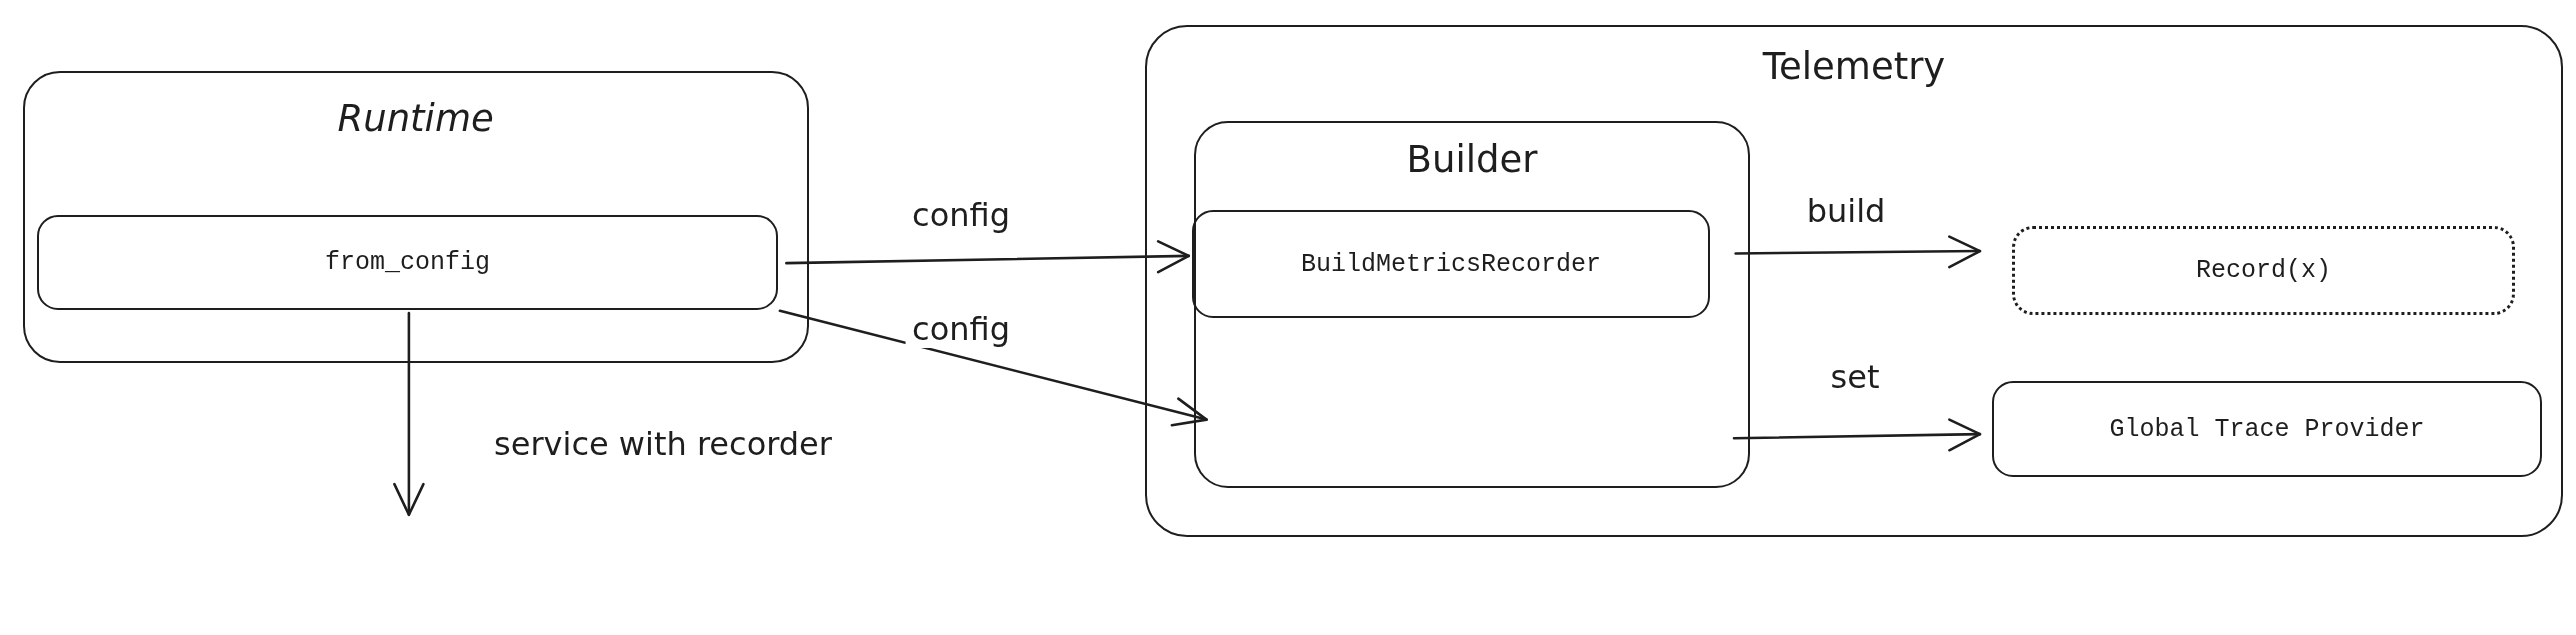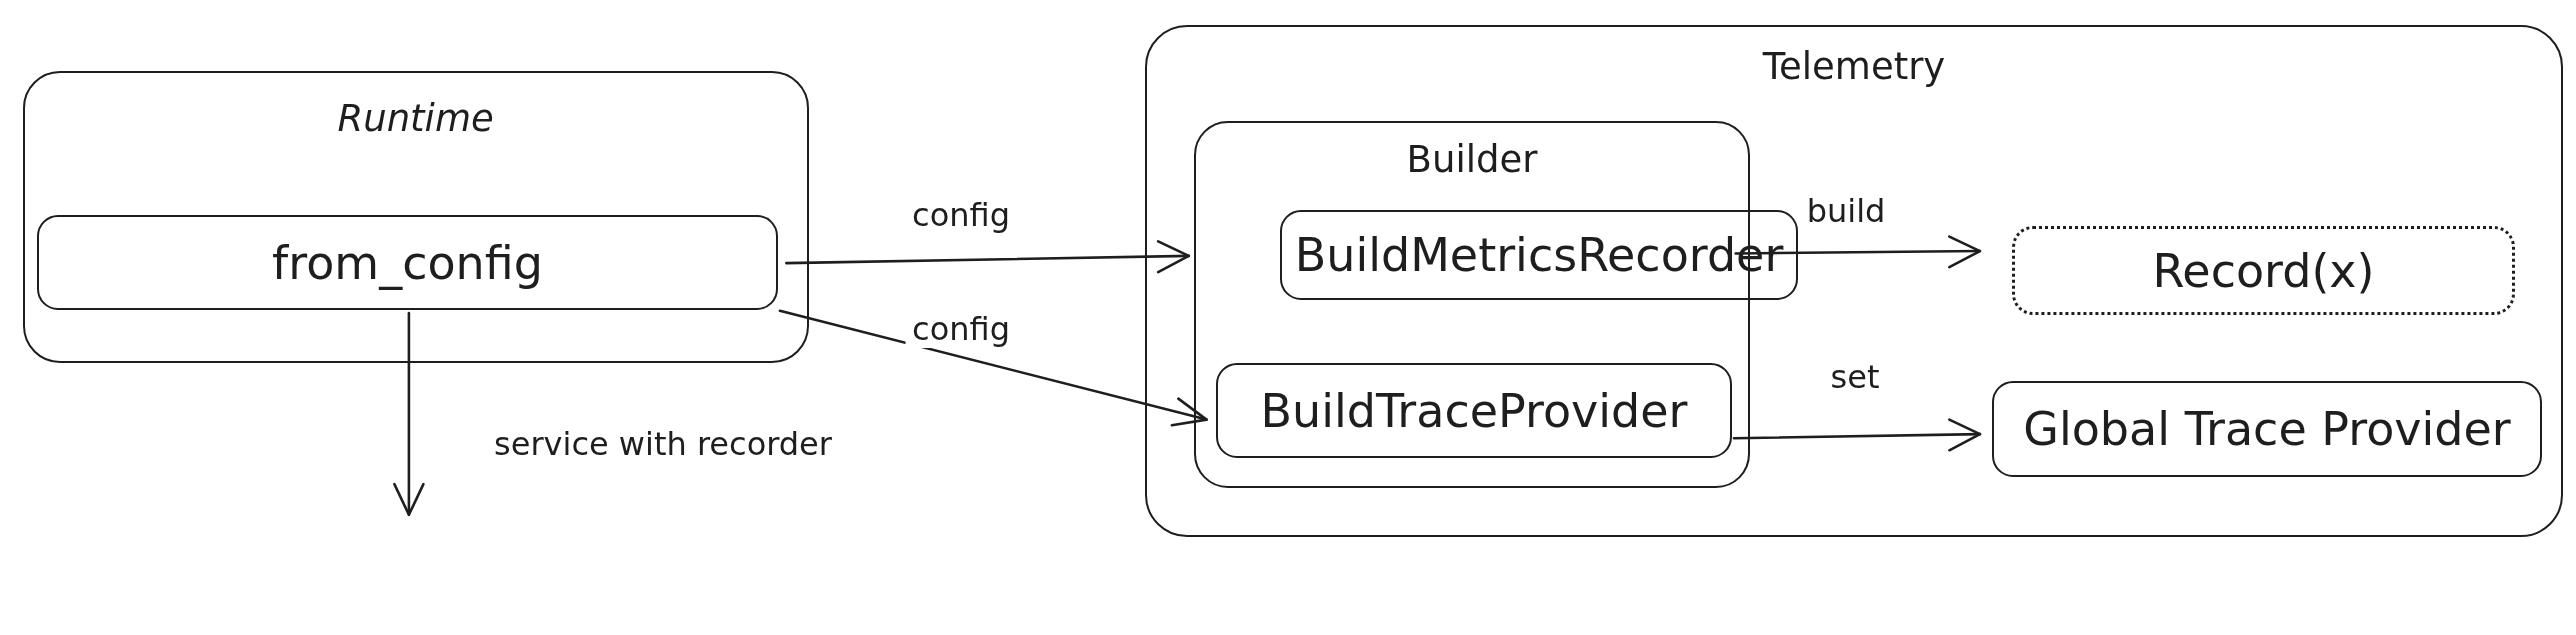--- a/index.html
+++ b/index.html
@@ -5,21 +5,21 @@
   :root { --stroke:#1e1e1e; --bg:#ffffff; }
   * { box-sizing: border-box; margin: 0; padding: 0; }
   html,body { width:2576px; height:636px; background:var(--bg); overflow:hidden; }
   body { font-family:"DejaVu Sans", sans-serif; color:var(--stroke); }
   #canvas { position:relative; width:2576px; height:636px; background:var(--bg); }
   .box { position:absolute; border:2.4px solid var(--stroke); background:transparent; }
   .group { border-radius:34px; }
   .leaf  { border-radius:21px; display:flex; align-items:center; justify-content:center; }
   .dotted { border-style:dotted; border-width:3.2px; }
   .group-title { position:absolute; left:0; right:0; text-align:center; font-size:37px; }
-  .leaf-label { font-size:46px; white-space:nowrap; }
+  .leaf-label { font-size:25px; white-space:nowrap;font-family:Liberation Mono, monospace; }
   .edge-label { position:absolute; transform:translate(-50%,-50%); font-size:32px;
                 white-space:nowrap; background:var(--bg); padding:0 6.5px; }
   #edges { position:absolute; left:0; top:0; width:2576px; height:636px; pointer-events:none; }
   #edges path { stroke:var(--stroke); stroke-width:3.2; fill:none;
                 stroke-linecap:round; stroke-linejoin:round; }
 </style>
 </head>
 <body>
 
 <div id="canvas">
@@ -57,27 +57,24 @@
 
 
   <div class="box group" style="left:1145px; top:25px; width:1418px; height:512px; border-radius:42px;">
     <div class="group-title" style="top:18px;">Telemetry</div>
   </div>
 
   <div class="box group" style="left:1194px; top:121px; width:556px; height:367px;">
     <div class="group-title" style="top:14.5px;">Builder</div>
   </div>
 
-  <div class="box leaf" style="left:1280px; top:210px; width:518px; height:90px;">
+  <div class="box leaf" style="left:1192px; top:210px; width:518px; height:108px;">
     <span class="leaf-label">BuildMetricsRecorder</span>
   </div>
 
-  <div class="box leaf" style="left:1216px; top:363px; width:516px; height:95px;">
-    <span class="leaf-label">BuildTraceProvider</span>
-  </div>
 
 
   <div class="box leaf dotted" style="left:2012px; top:226px; width:503px; height:89px;">
     <span class="leaf-label">Record(x)</span>
   </div>
 
   <div class="box leaf" style="left:1992px; top:381px; width:550px; height:96px;">
     <span class="leaf-label">Global Trace Provider</span>
   </div>
 

